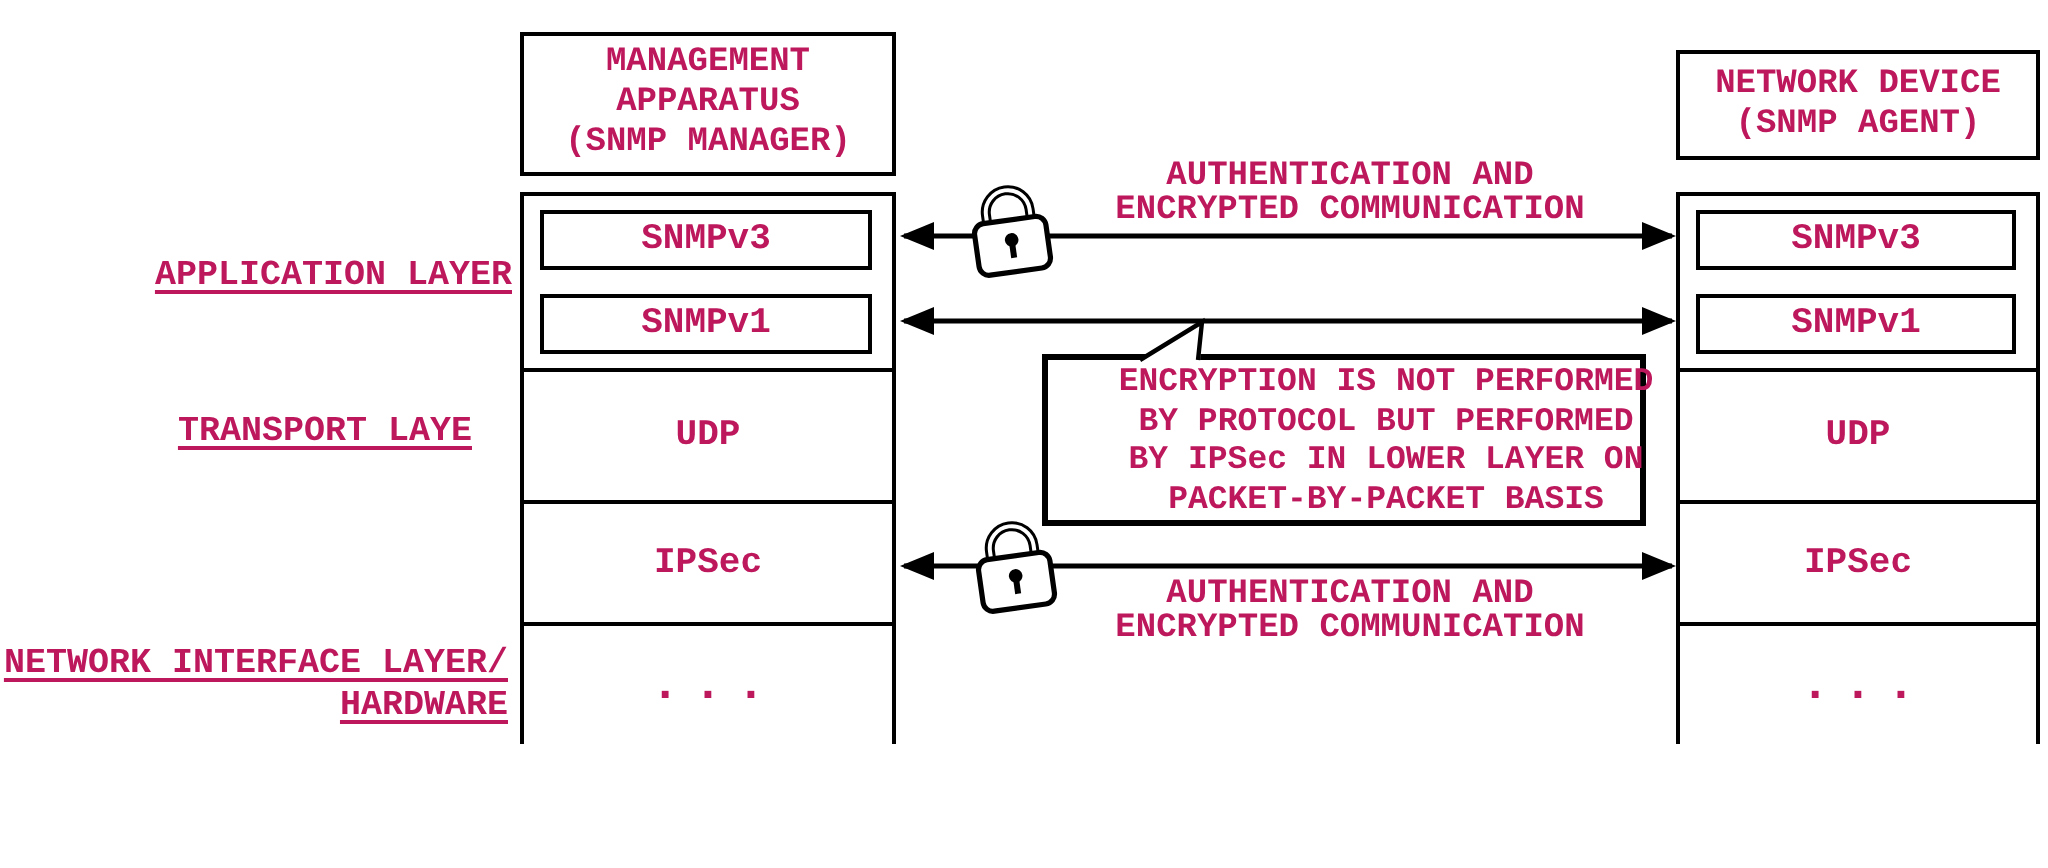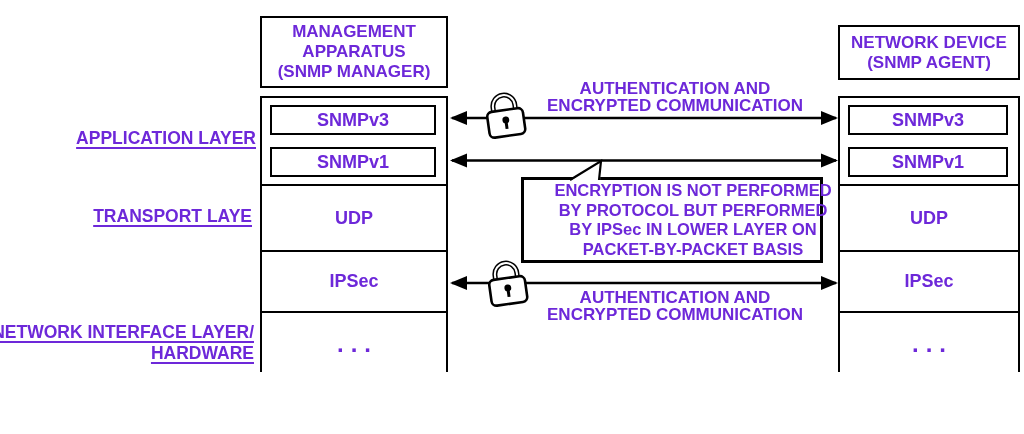--- a/index.html
+++ b/index.html
@@ -1,19 +1,19 @@
 <!DOCTYPE html>
 <html><head>
 <meta charset="utf-8">
 <style>
   html,body{margin:0;padding:0;background:#ffffff;}
   body{font-family:"Liberation Sans", sans-serif;}
   #canvas{
     position:relative;width:1024px;height:372px;background:#ffffff;
-    overflow:hidden;color:#6d28d9;font-weight:bold;
+    overflow:hidden;color:#be185d;font-weight:bold;font-family:Liberation Mono, monospace;
   }
   .box{position:absolute;border:2px solid #000;background:#fff;box-sizing:border-box;}
   .hdr{display:flex;flex-direction:column;align-items:center;justify-content:center;
        text-align:center;font-size:17px;line-height:20px;}
   .stack{position:absolute;border:2px solid #000;background:#fff;box-sizing:border-box;}
   .inner-box{position:absolute;border:2px solid #000;background:#fff;box-sizing:border-box;
        display:flex;align-items:center;justify-content:center;font-size:18px;}
   .divider{position:absolute;left:0;right:0;border-top:2px solid #000;height:0;}
   .row{position:absolute;left:0;right:0;display:flex;align-items:center;justify-content:center;
        font-size:18px;border-radius:32px;}
@@ -81,21 +81,21 @@
     </div>
     <div class="divider" style="top:213px;"></div>
     <div class="row dots" style="top:215px;height:61px;">
       <span>...</span>
     </div>
   </div>
 
   <div class="layer-label" style="top:128px;right:768px;">
     <span>APPLICATION LAYER</span>
   </div>
-  <div class="layer-label" style="top:206px;right:772px;">
+  <div class="layer-label" style="top:206px;right:788px;">
     <span>TRANSPORT LAYE</span>
   </div>
   <div class="layer-label" style="top:322px;right:770px;">
     <div><span>NETWORK INTERFACE LAYER/</span></div>
     <div><span>HARDWARE</span></div>
   </div>
 
   <div class="annot" style="left:525px;top:80px;width:300px;">
     <div>AUTHENTICATION AND</div>
     <div>ENCRYPTED COMMUNICATION</div>

